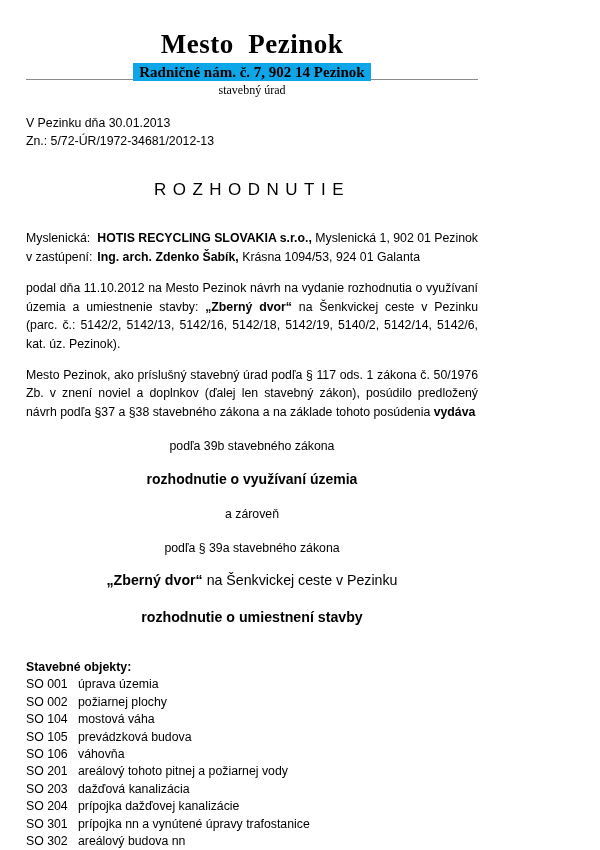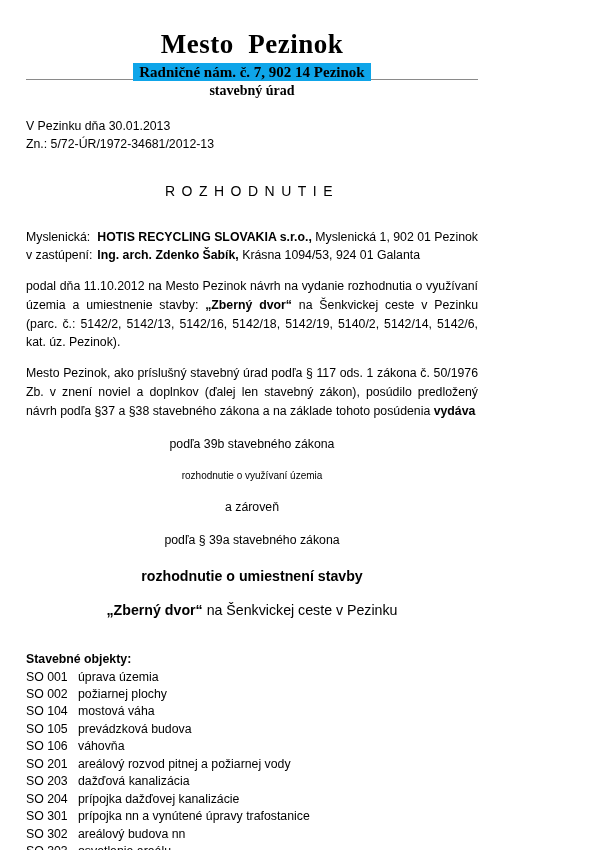--- a/index.html
+++ b/index.html
@@ -55,36 +55,36 @@
     display: inline-block;
     background: #0ea5e9;
     padding: 0 6px;
     font-size: 15px;
     font-weight: bold;
     line-height: 1.2;
     z-index: 2;
   }
   .lh-dept {
     margin-top: 2px;
-    font-size: 14px;
-    font-weight: bold;
+    font-size: 12px;
+    font-weight: normal;
     line-height: 1.2;
   }
 
   
   .refblock {
     margin-top: 18px;
     font-size: 12.3px;
     line-height: 1.45;
   }
 
   
   .doc-title {
     text-align: center;
-    font-size: 14px;
+    font-size: 17px;
     font-weight: normal;
     letter-spacing: 6.5px;
     margin-top: 29px;
     margin-bottom: 0;
   }
 
   
   .parties {
     margin-top: 29px;
     font-size: 12.3px;
@@ -110,22 +110,22 @@
   b { font-weight: bold; }
 
   
   .centered {
     text-align: center;
     font-size: 12.3px;
     line-height: 1.5;
     margin-top: 15px;
   }
   .centered.big {
-    font-size: 10px;
-    font-weight: normal;
+    font-size: 14px;
+    font-weight: bold;
     margin-top: 14px;
     text-align: center;
   }
   .centered.big2 {
     font-size: 14.2px;
     font-weight: bold;
     margin-top: 16px;
   }
   .centered.mixed {
     font-size: 14.2px;
@@ -184,32 +184,32 @@
   </table>
 
   <p class="body"><span>podal dňa 11.10.2012 na Mesto Pezinok návrh na vydanie rozhodnutia o využívaní územia a umiestnenie stavby: </span><b>„Zberný dvor“</b><span> na Šenkvickej ceste v Pezinku (parc. č.: 5142/2, 5142/13, 5142/16, 5142/18, 5142/19, 5140/2, 5142/14, 5142/6, kat. úz. Pezinok).</span></p>
 
   <p class="body tight"><span>Mesto Pezinok, ako  príslušný stavebný úrad podľa  § 117 ods. 1 zákona č. 50/1976 Zb. v znení noviel a doplnkov (ďalej len stavebný zákon), posúdilo predložený návrh podľa §37 a §38 stavebného zákona a na základe tohoto  posúdenia  </span><b>vydáva</b></p>
 
   <div class="centered">podľa 39b stavebného zákona</div>
   <div class="centered big">rozhodnutie o využívaní územia</div>
   <div class="centered">a zároveň</div>
   <div class="centered">podľa § 39a stavebného zákona</div>
+  <div class="centered mixed"><b>„Zberný dvor“</b><span> na Šenkvickej ceste v Pezinku</span></div>
   <div class="centered big2">rozhodnutie o umiestnení stavby</div>
-  <div class="centered mixed"><b>„Zberný dvor“</b><span> na Šenkvickej ceste v Pezinku</span></div>
 
   <div class="objects">
     <div class="objects-heading">Stavebné objekty:</div>
     <div id="objects-rows">
         <div class="obj-row"><span class="obj-code">SO 001</span><span>úprava územia</span></div>
         <div class="obj-row"><span class="obj-code">SO 002</span><span>požiarnej plochy</span></div>
         <div class="obj-row"><span class="obj-code">SO 104</span><span>mostová váha</span></div>
         <div class="obj-row"><span class="obj-code">SO 105</span><span>prevádzková budova</span></div>
         <div class="obj-row"><span class="obj-code">SO 106</span><span>váhovňa</span></div>
-        <div class="obj-row"><span class="obj-code">SO 201</span><span>areálový rozvod pitnej a požiarnej vody</span></div>
+        <div class="obj-row"><span class="obj-code">SO 201</span><span>areálový tohoto pitnej a požiarnej vody</span></div>
         <div class="obj-row"><span class="obj-code">SO 203</span><span>dažďová kanalizácia</span></div>
         <div class="obj-row"><span class="obj-code">SO 204</span><span>prípojka dažďovej kanalizácie</span></div>
         <div class="obj-row"><span class="obj-code">SO 301</span><span>prípojka nn a vynútené úpravy trafostanice</span></div>
         <div class="obj-row"><span class="obj-code">SO 302</span><span>areálový budova nn</span></div>
         <div class="obj-row"><span class="obj-code">SO 303</span><span>osvetlenie areálu</span></div>
       </div>
   </div>
 
 </div>
 

